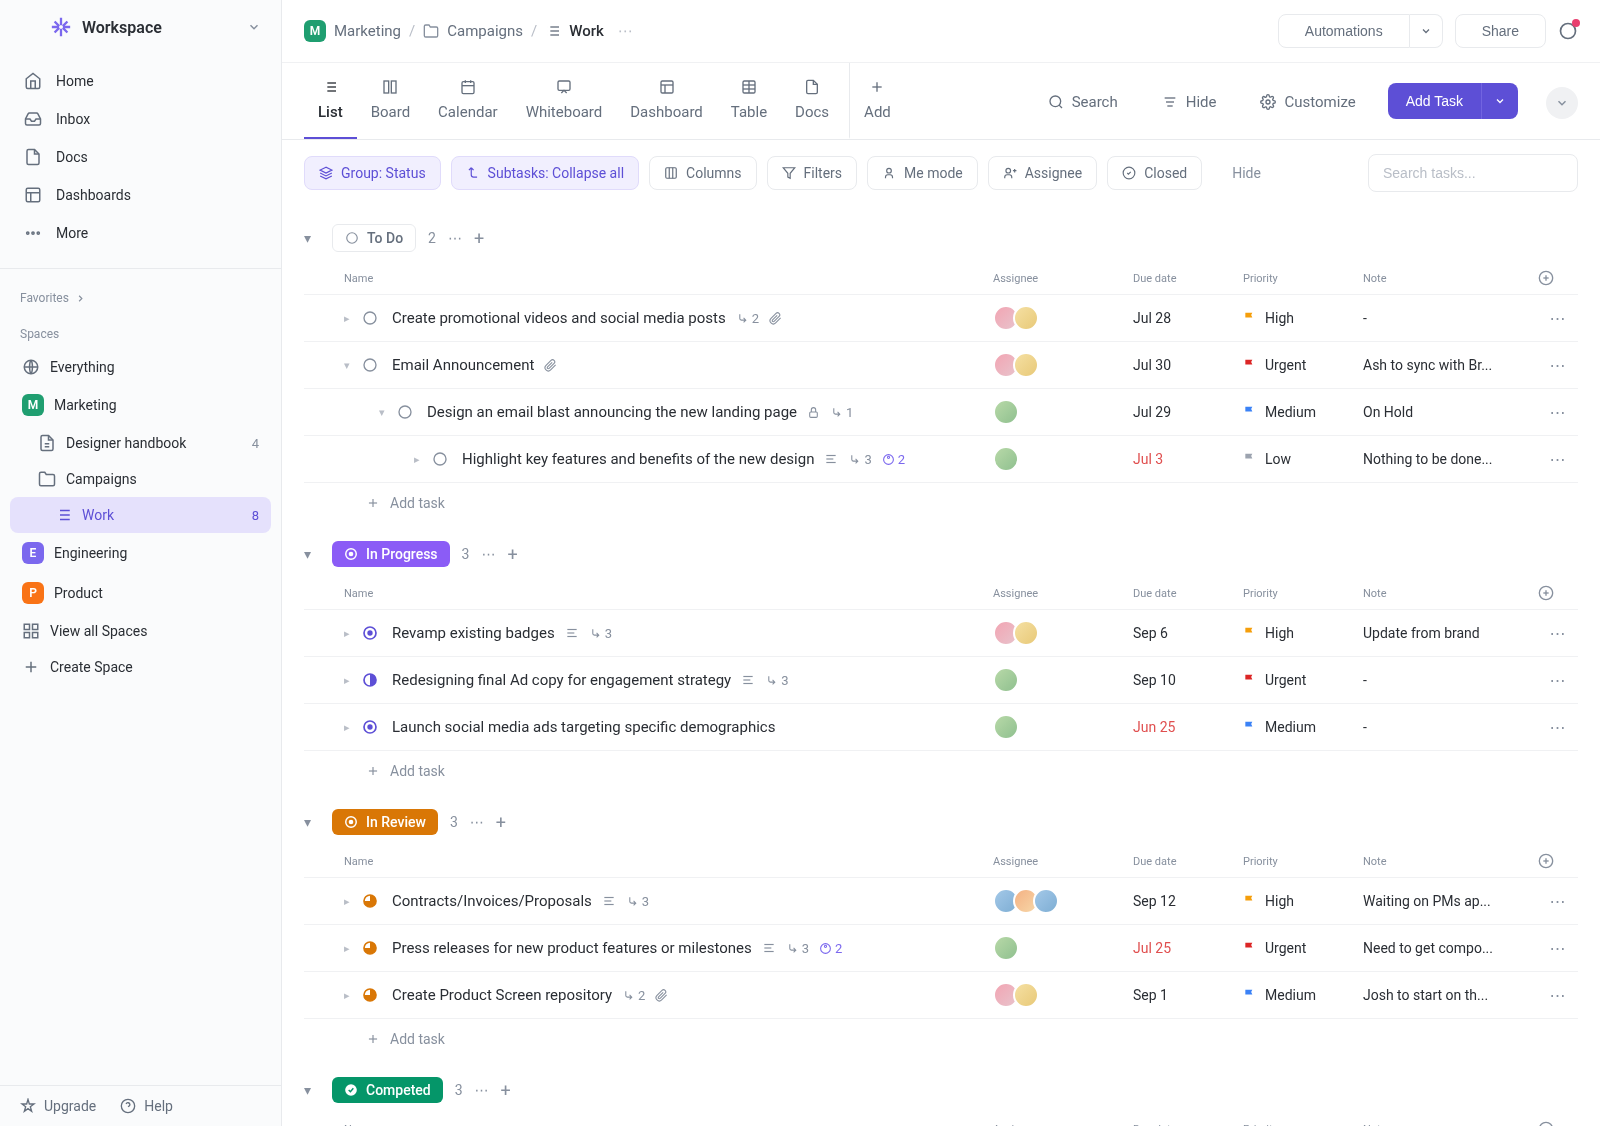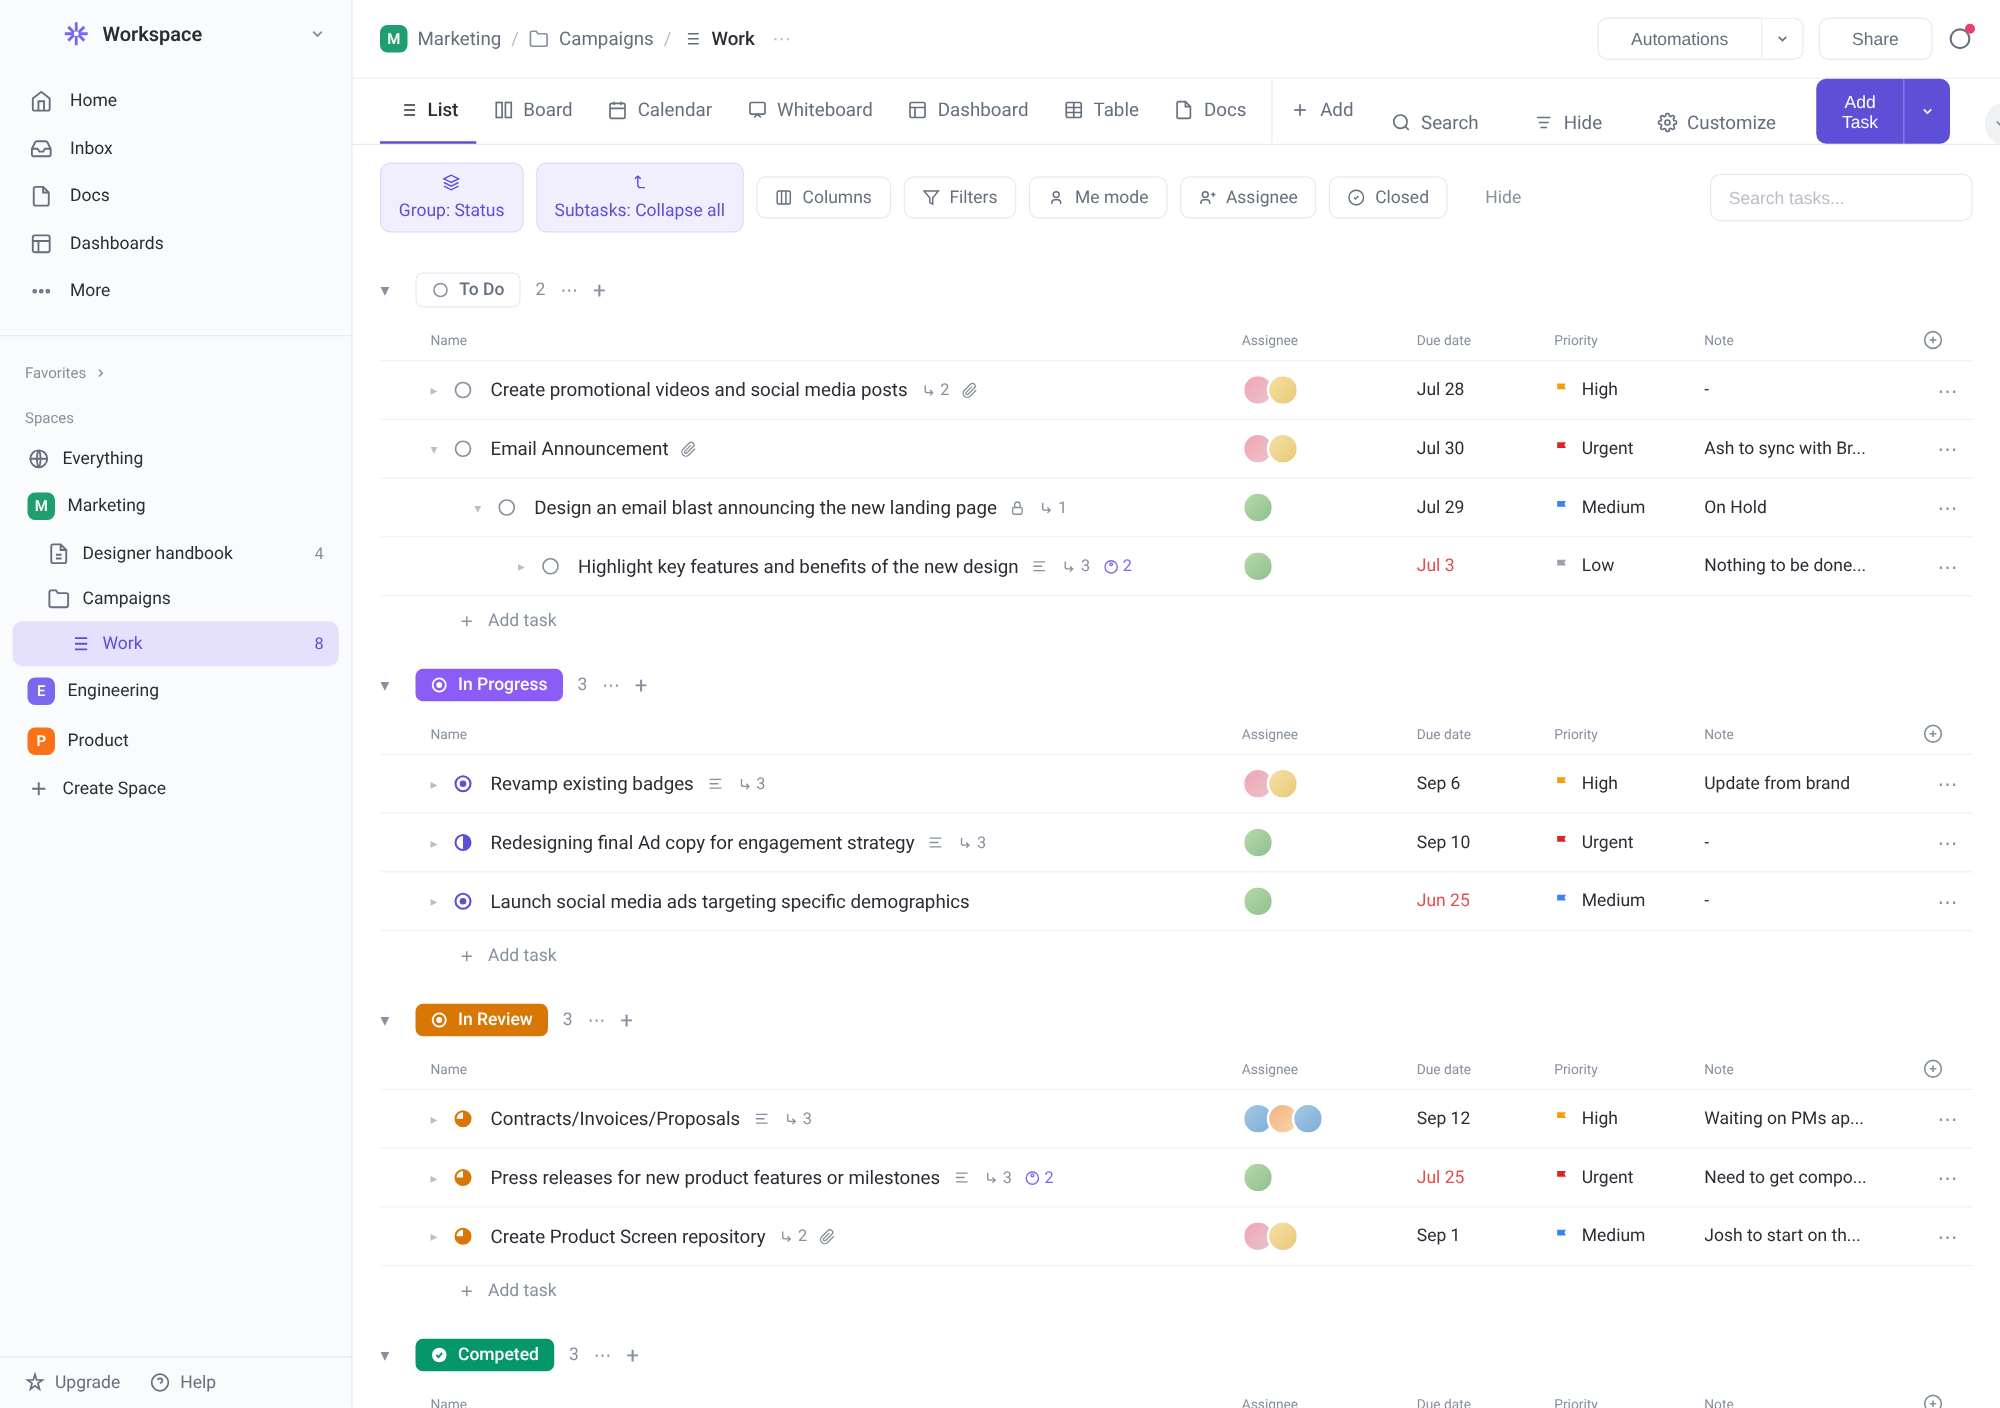--- a/index.html
+++ b/index.html
@@ -32,31 +32,31 @@
 .crumb .cur { color: #2a2e34; font-weight: 500; }
 .top-actions { margin-left: auto; display: flex; align-items: center; gap: 12px; }
 .btn-outline { border: 1px solid #e8eaed; background: #fff; border-radius: 8px; padding: 8px 26px; color: #656f7d; font-size: 14px; cursor: pointer; display: flex; align-items: center; gap: 6px; }
 .btn-split { display: flex; }
 .btn-split .main-b { border-radius: 8px 0 0 8px; }
 .btn-split .drop { border-radius: 0 8px 8px 0; border-left: 0; padding: 8px 10px; }
 .notif { position: relative; color: #656f7d; cursor: pointer; }
 .notif .dot { position: absolute; top: -2px; right: -2px; width: 8px; height: 8px; background: #e83f6f; border-radius: 50%; }
 
 .viewbar { display: flex; align-items: center; padding: 0 22px; border-bottom: 1px solid #e8eaed; gap: 4px; }
-.vtab { display: flex; align-items: center; gap: 8px; padding: 16px 14px; color: #656f7d; cursor: pointer; border-bottom: 2px solid transparent; font-size: 15px; }
+.vtab { display: flex; align-items: center; gap: 8px; padding: 16px 14px; color: #656f7d; cursor: pointer; border-bottom: 2px solid transparent; font-size: 15px; flex-direction: column; }
 .vtab.active { color: #2a2e34; border-bottom-color: #5d4fd6; font-weight: 500; }
 .vbar-right { margin-left: auto; display: flex; align-items: flex-end; gap: 20px; }
 .vbtn { display: flex; align-items: center; gap: 8px; padding: 8px 12px; color: #656f7d; cursor: pointer; font-size: 15px; border-radius: 6px; }
 .btn-primary { background: #5d4fd6; color: #fff; border: none; border-radius: 8px 0 0 8px; padding: 10px 18px; font-size: 14px; font-weight: 500; cursor: pointer; }
 .btn-primary-drop { background: #5d4fd6; color: #fff; border: none; border-left: 1px solid #7264e0; border-radius: 0 8px 8px 0; padding: 10px 12px; cursor: pointer; }
 .btn-circle { width: 32px; height: 32px; border-radius: 50%; background: #f0f1f3; border: none; display: flex; align-items: center; justify-content: center; color: #87909e; cursor: pointer; margin-left: 8px; }
 
 .filterbar { display: flex; align-items: center; padding: 14px 22px; gap: 10px; }
 .chip { display: flex; align-items: center; gap: 8px; border: 1px solid #e8eaed; border-radius: 8px; padding: 8px 14px; color: #656f7d; font-size: 14px; cursor: pointer; background: #fff; }
-.chip.accent { background: #f1effe; border-color: #e0dbfb; color: #5d4fd6; flex-direction: column; }
+.chip.accent { background: #f1effe; border-color: #e0dbfb; color: #5d4fd6; }
 .filter-hide { color: #87909e; padding: 8px 14px; cursor: pointer; margin-left: 6px; }
 .search-box { margin-left: auto; }
 .search-box input { border: 1px solid #e8eaed; border-radius: 8px; padding: 10px 14px; width: 210px; font-size: 14px; outline: none; color: #2a2e34; }
 .search-box input::placeholder { color: #b9bec7; }
 
 .content { flex: 1; overflow-y: auto; padding: 0 22px 40px; }
 .group { margin-top: 8px; }
 .group-header { display: flex; align-items: center; gap: 12px; padding: 10px 0; }
 .caret { color: #87909e; cursor: pointer; width: 16px; }
 .status-pill { display: flex; align-items: center; gap: 8px; border-radius: 6px; padding: 5px 12px; font-weight: 500; font-size: 14px; }
@@ -206,20 +206,29 @@
       <div class="tree-item">
         <span class="space-badge" style="background:#7b68ee">E</span>
         <span>Engineering</span>
       </div>
       <div class="tree-item">
         <span class="space-badge" style="background:#f97316">P</span>
         <span>Product</span>
       </div>
       <div class="tree-item">
         <svg class="nav-icon" viewBox="0 0 24 24" fill="none" stroke="currentColor" stroke-width="2">
+            <rect x="3" y="3" width="7" height="7"></rect>
+            <rect x="14" y="3" width="7" height="7"></rect>
+            <rect x="14" y="14" width="7" height="7"></rect>
+            <rect x="3" y="14" width="7" height="7"></rect>
+          </svg>
+        <span>View all Spaces</span>
+      </div>
+      <div class="tree-item">
+        <svg class="nav-icon" viewBox="0 0 24 24" fill="none" stroke="currentColor" stroke-width="2">
             <line x1="12" y1="5" x2="12" y2="19"></line>
             <line x1="5" y1="12" x2="19" y2="12"></line>
           </svg>
         <span>Create Space</span>
       </div>
     </div>
     <div class="sidebar-footer">
       <div class="fitem">
         <svg width="16" height="16" viewBox="0 0 24 24" fill="none" stroke="currentColor" stroke-width="2">
             <path d="M12 2l2 7h7l-5.5 4 2 7L12 16l-5.5 4 2-7L3 9h7z"></path>

